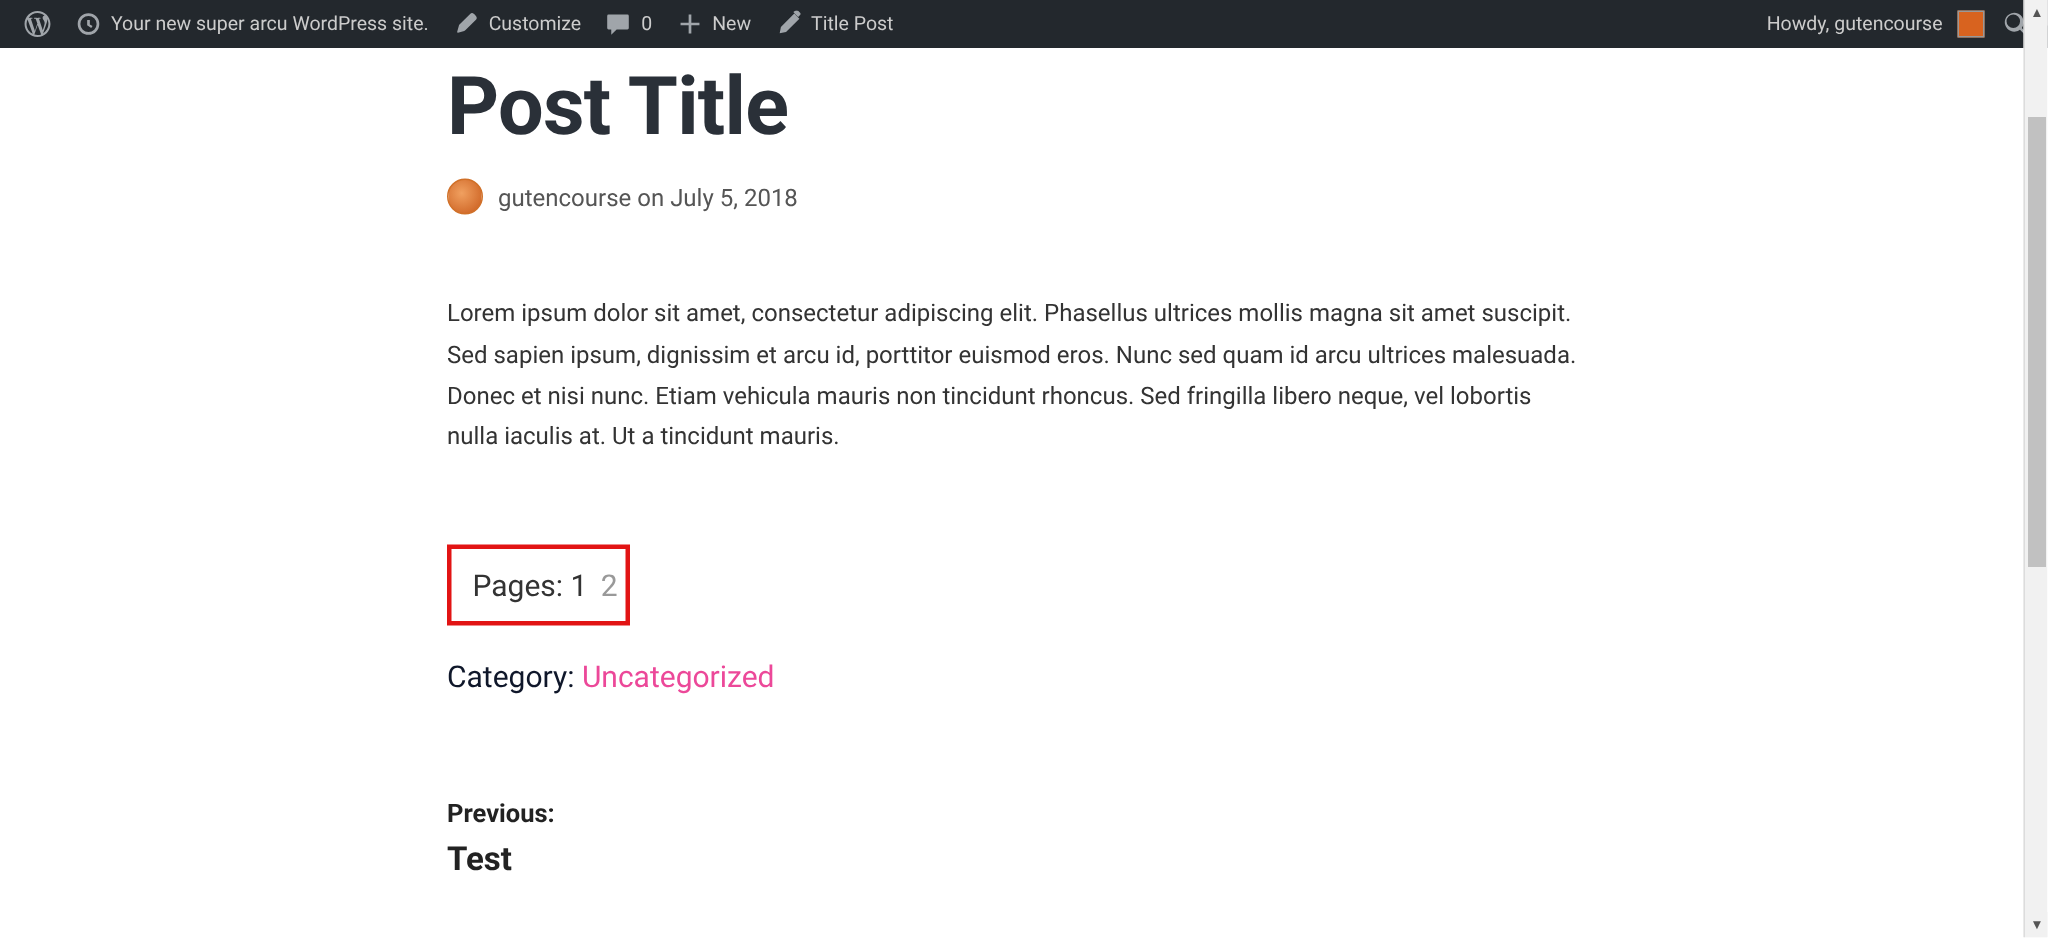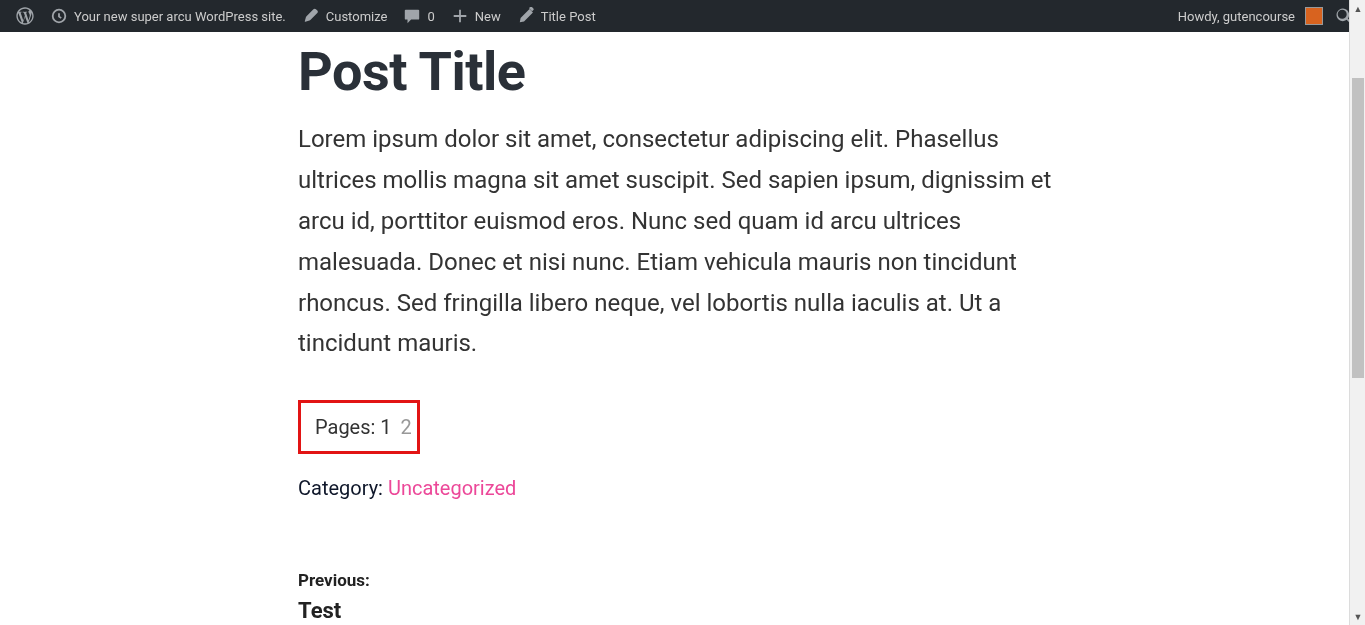--- a/index.html
+++ b/index.html
@@ -89,24 +89,24 @@
       font-size: 16px;
     }
     .author-avatar {
       width: 24px;
       height: 24px;
       border-radius: 50%;
       background: radial-gradient(circle at 40% 40%, #f0a060, #c85a1a);
       border: 1px solid #d07028;
     }
     .post-body {
-      font-size: 24px;
+      font-size: 16px;
       line-height: 1.7;
       color: #333;
-      margin-bottom: 36px;
+      margin-bottom: 59px;
     }
     .pages-box {
       border: 3px solid #e21414;
       display: inline-block;
       padding: 12px 5px 12px 14px;
       margin-bottom: 22px;
     }
     .pages-label {
       font-size: 20px;
       color: #333;
@@ -241,20 +241,28 @@
           </svg>
       </span>
     </div>
   </div>
 </div>
 
 <div class="page-wrap">
   <div class="content">
     <h1 class="post-title">Post Title</h1>
 
+    <div class="byline">
+      <span class="author-avatar"></span>
+      <span>
+        <span>gutencourse</span>
+        <span>on</span>
+        <span>July 5, 2018</span>
+      </span>
+    </div>
 
     <p class="post-body">Lorem ipsum dolor sit amet, consectetur adipiscing elit. Phasellus ultrices mollis magna sit amet suscipit. Sed sapien ipsum, dignissim et arcu id, porttitor euismod eros. Nunc sed quam id arcu ultrices malesuada. Donec et nisi nunc. Etiam vehicula mauris non tincidunt rhoncus. Sed fringilla libero neque, vel lobortis nulla iaculis at. Ut a tincidunt mauris.</p>
 
     <div class="pages-box">
       <span class="pages-label">
         <span>Pages:</span>
         <span class="page-current">1</span>
         <a class="page-link" href="#">2</a>
       </span>
     </div>

